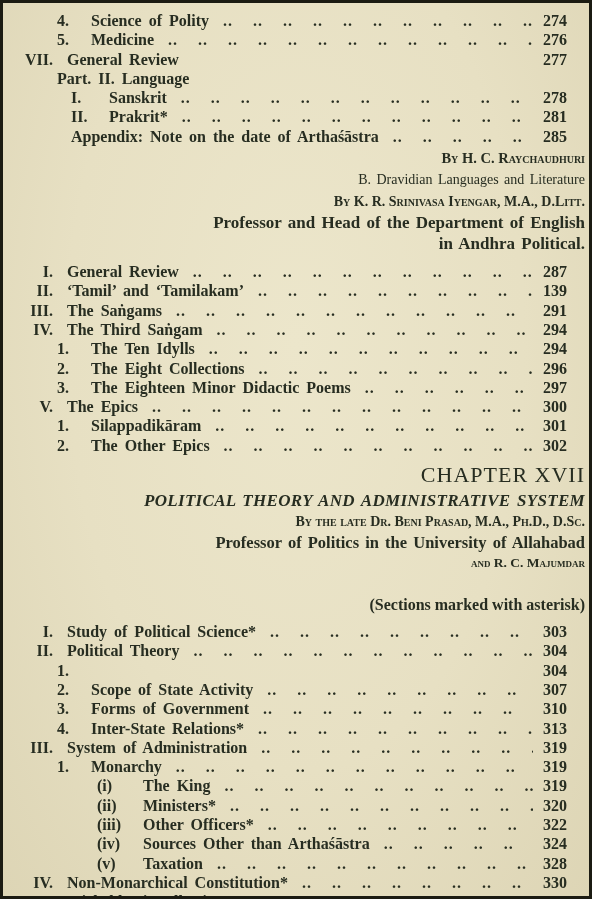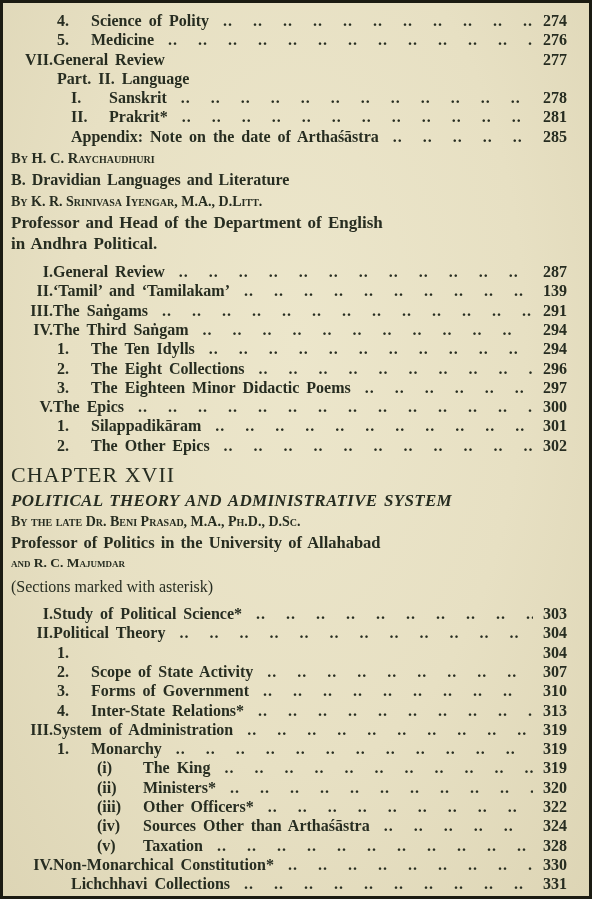--- a/index.html
+++ b/index.html
@@ -11,42 +11,42 @@
     position:absolute;left:0;top:0;width:592px;height:899px;box-sizing:border-box;
     border:3px solid #1b1b12;
     background:radial-gradient(ellipse at 50% 38%, #ece6cb 0%, #e7e0c3 55%, #ddd5b5 100%);
     color:#272d21;
     padding:6px 4px 4px 8px;
     overflow:hidden;
   }
   
   .row{display:flex;align-items:baseline;line-height:19.3px;font-size:16px;font-weight:600;word-spacing:3px;}
   .num{flex:none;}
-  .ind0 .num{width:42px;text-align:right;}
+  .ind0 .num{width:42px;text-align:right;margin-right:14px;}
   .ind1{padding-left:46px;}  .ind1 .num{width:20px;margin-right:14px;}
   .ind2{padding-left:60px;}  .ind2 .num{width:26px;margin-right:12px;}
   .ind3{padding-left:86px;}  .ind3 .num{width:38px;margin-right:8px;}
   .title{flex:none;white-space:nowrap;}
   .leader{flex:1;min-width:0;overflow:hidden;white-space:nowrap;letter-spacing:1px;word-spacing:15px;margin:0 10px 0 14px;}
   .pg{flex:none;width:42px;}
   
-  .center{text-align:left;}
+  .center{text-align:right;}
   .byline1{margin-top:2px;}
   .sc{font-variant-caps:small-caps;}
   .by-small{font-size:14.5px;line-height:20px;font-weight:600;}
-  .section-title{font-size:16px;line-height:24px;font-weight:700;word-spacing:2px;}
+  .section-title{font-size:14px;line-height:24px;font-weight:400;word-spacing:2px;}
   .by-small2{font-size:14px;line-height:20px;font-weight:600;}
   .prof{font-size:17px;line-height:21px;font-weight:600;word-spacing:2px;}
   .chapter{margin-top:6px;}
   .ch-num{font-size:22px;line-height:28px;font-weight:400;letter-spacing:1px;}
   .ch-title{font-size:17px;line-height:23px;font-weight:700;letter-spacing:.3px;word-spacing:2px;font-style:italic;}
   .ch-by{font-size:14px;line-height:20px;font-weight:600;}
   .ch-prof{font-size:16.5px;line-height:21px;font-weight:600;word-spacing:2px;}
   .ch-and{font-size:13.5px;line-height:19px;font-weight:600;}
-  .ch-note{font-size:16px;line-height:22px;margin-top:4px;font-weight:400;}
+  .ch-note{font-size:16px;line-height:22px;margin-top:22px;font-weight:700;}
   #toc1{margin-top:2px;}
   #toc2{margin-top:8px;}
   #toc3{margin-top:6px;}
 </style>
 </head>
 <body>
 
 <div class="paper">
 
   <div id="toc1">

